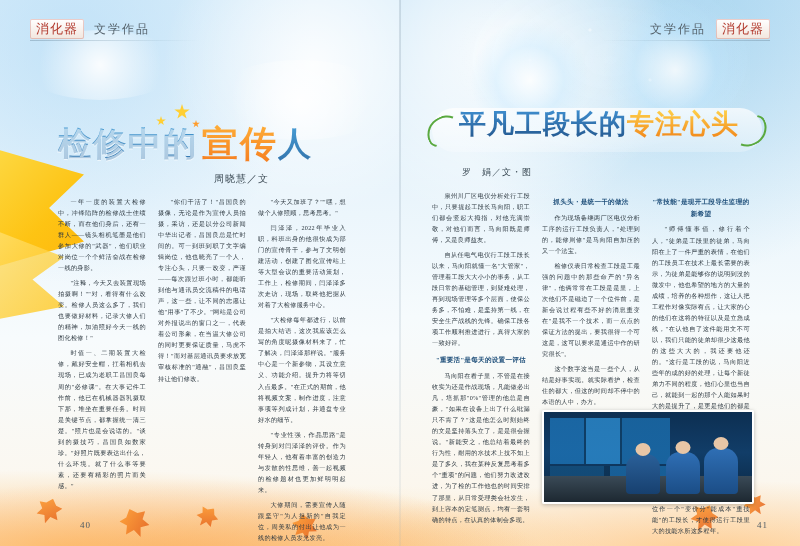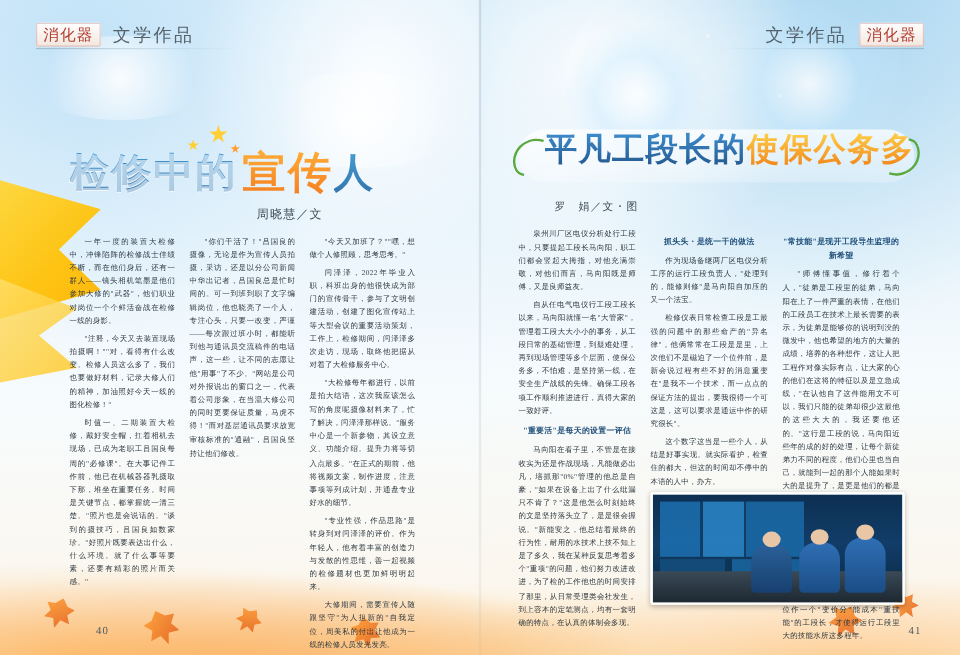--- a/index.html
+++ b/index.html
@@ -78,21 +78,21 @@
   }
   .hdr-left{left:30px;}
   .hdr-right{right:30px;flex-direction:row-reverse;}
   .logo{
     font-family:"Liberation Serif", serif;
     font-size:13px;font-weight:normal;color:#b23a2e;letter-spacing:1px;
     padding:1px 6px;border-radius:2px;
     background:linear-gradient(180deg,#ffffff 0%, #f2e6de 100%);
     box-shadow:0 0 0 1px rgba(178,58,46,.25) inset;
   }
-  .hdr-label{font-size:15px;color:#55626b;letter-spacing:2px;}
+  .hdr-label{font-size:12px;color:#55626b;letter-spacing:2px;}
   .hdr-rule{position:absolute;top:40px;height:1px;background:linear-gradient(90deg,rgba(120,150,170,.5),rgba(120,150,170,0));}
   .hdr-rule.l{left:30px;width:170px;}
   .hdr-rule.r{right:30px;width:170px;background:linear-gradient(270deg,rgba(120,150,170,.5),rgba(120,150,170,0));}
   
   .title-left{
     position:absolute;left:58px;top:120px;width:300px;height:60px;
   }
   .title-left .t1{
     font-size:33px;font-weight:bold;letter-spacing:2px;
     background:linear-gradient(180deg,#4aa0d8 0%, #2f6fa8 100%);
@@ -259,21 +259,21 @@
   <div class="title-left">
     <span class="t1">检修中的</span><span class="t2">宣传</span><span class="t3">人</span>
   </div>
   <div class="byline-left">周晓慧／文</div>
 
   <div class="title-right-wrap">
     <div class="banner-bg"></div>
     <div class="swirl l"></div>
     <div class="swirl r"></div>
     <div class="title-right">
-      <span class="tr-a">平凡工段长的</span><span class="tr-b">使保公务多</span>
+      <span class="tr-a">平凡工段长的</span><span class="tr-b">专注心头</span>
     </div>
   </div>
   <div class="byline-right">罗　娟／文・图</div>
 
   <div class="col lc1">
     <p>一年一度的装置大检修中，冲锋陷阵的检修战士佳绩不断，而在他们身后，还有一群人——镜头相机笔墨是他们参加大修的"武器"，他们职业对岗位一个个鲜活奋战在检修一线的身影。</p>
     <p>"注释，今天又去装置现场拍摄啊！""对，看得有什么改变。检修人员这么多了，我们也要做好材料，记录大修人们的精神，加油照好今天一线的图化检修！"</p>
     <p>时值一、二期装置大检修，戴好安全帽，扛着相机去现场，已成为老职工吕国良每周的"必修课"。在大事记件工作前，他已在机械器器乳摄取下那，堆坐在重要任务。时间是关键节点，都掌握统一清三楚。"照片也是会说话的。"谈到的摄技巧，吕国良如数家珍。"好照片既要表达出什么，什么环境。就了什么事等要素，还要有精彩的照片而关感。"</p>
   </div>
   <div class="col lc2">

